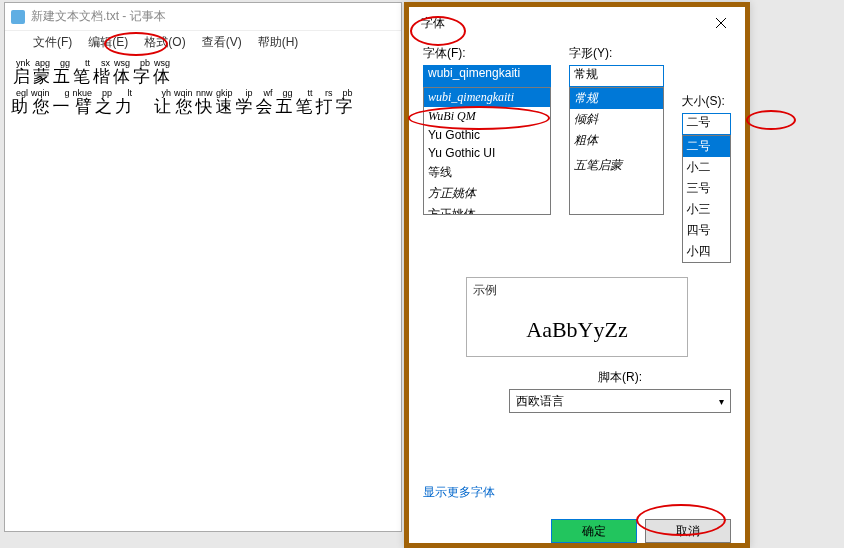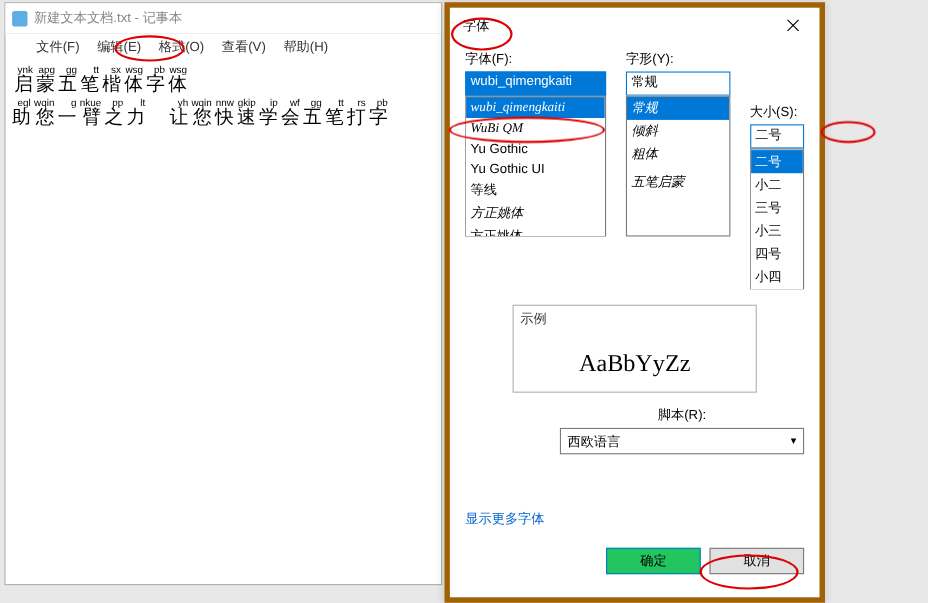--- a/index.html
+++ b/index.html
@@ -46,21 +46,21 @@
   .sample-box { width: 222px; height: 80px; border: 1px solid #b0b0b0; display: flex; flex-direction: column; }
   .sample-box .hdr { font-size: 12px; padding: 4px 6px; color:#333;}
   .sample-box .body { flex:1; display:flex; align-items:center; justify-content:center; font-family: serif; font-size: 22px; }
   
   .row3 { display: flex; justify-content: flex-end; margin-top: 12px; }
   .script-col { width: 222px; text-align: center; }
   .script-col label { font-size: 12px; display:block; margin-bottom: 3px;}
   .combo { width: 100%; height: 24px; border:1px solid #7a7a7a; display:flex; align-items:center; justify-content:space-between; padding: 0 6px; font-size:12px; cursor:default;}
   .combo .arrow { font-size: 10px; }
   
-  .linkrow { margin-top: 50px; }
+  .linkrow { margin-top: 71px; }
   .linkrow a { color: #0066cc; font-size: 12px; cursor: pointer; }
   
   .btnrow { display: flex; justify-content: flex-end; gap: 8px; margin-top: 18px; }
   .btn { width: 86px; height: 24px; border: 1px solid #7a7a7a; background: #e1e1e1; font-size: 12px; display:flex; align-items:center; justify-content:center; cursor:default;}
   .btn.default { border: 1px solid #0078d7; background: #22c55e; }
 
   
   .anno { position: absolute; border: 2px solid #d00; border-radius: 50%; pointer-events: none; }
   .anno.a1 { left: 104px; top: 32px; width: 64px; height: 24px; }      
   .anno.a2 { left: 410px; top: 16px; width: 56px; height: 30px; }      

